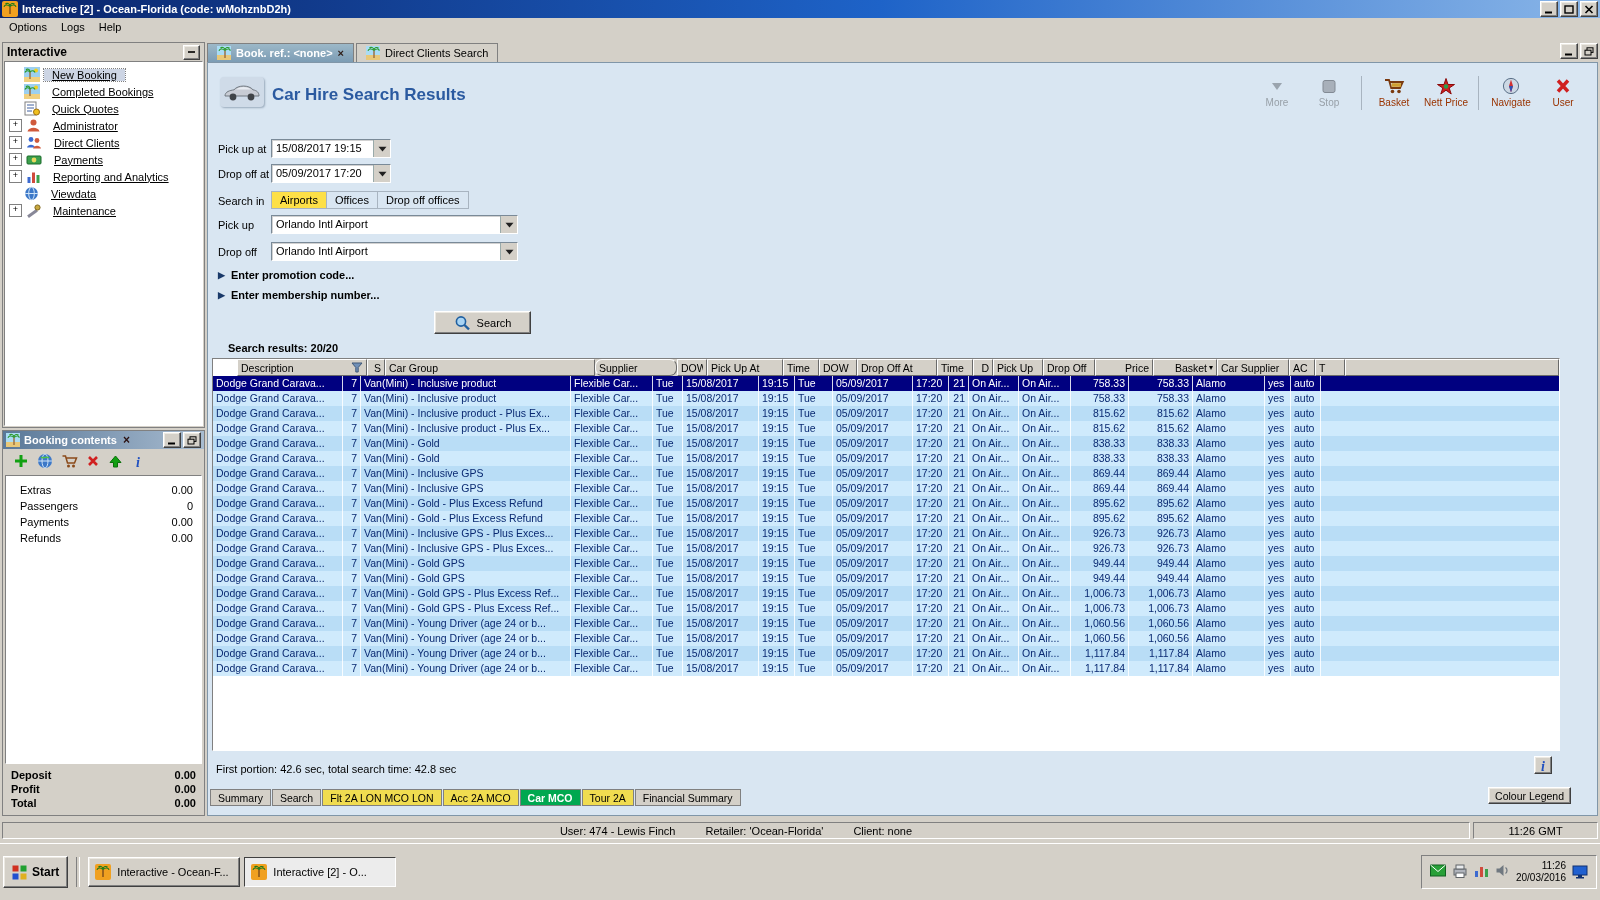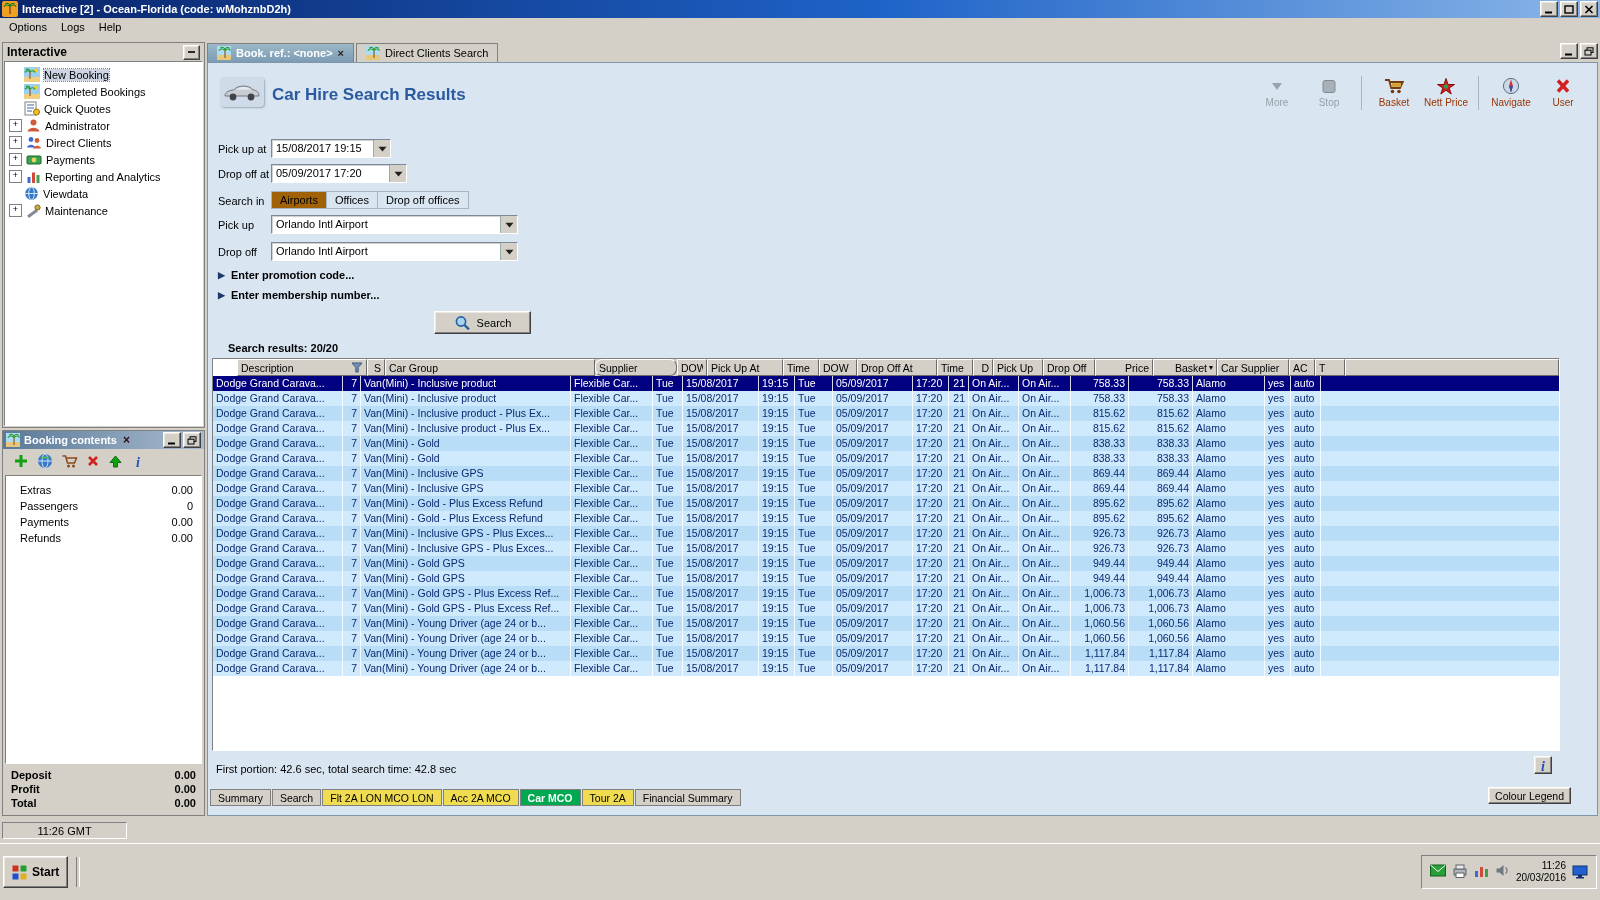--- a/index.html
+++ b/index.html
@@ -23,21 +23,21 @@
 
   
   #sidebar{position:absolute;left:2px;top:42px;width:203px;height:386px;border:1px solid #808080;background:#d4d0c8;display:flex;flex-direction:column;box-sizing:border-box;}
   .panel-hdr{height:18px;display:flex;align-items:center;padding:0 4px;font-weight:bold;font-size:12px;}
   .mini-btn{margin-left:auto;width:15px;height:13px;display:flex;align-items:center;justify-content:center;}
   #tree{flex:1;background:#fff;border:1px solid;border-color:#808080 #fff #fff #808080;margin:0 1px 1px 1px;padding-top:4px;overflow:hidden;}
   .tree-item{display:flex;align-items:center;height:17px;padding-left:4px;gap:4px;white-space:nowrap;}
   .tree-item.sel .tlabel{background:#cdd5e4;outline:1px dotted #808080;}
   .plusbox{width:11px;height:11px;border:1px solid #808080;background:#fff;font-size:9px;line-height:9px;text-align:center;flex:0 0 11px;}
   .plus-spacer{width:11px;flex:0 0 11px;}
-  .tlabel{padding:0 0;}
+  .tlabel{padding:0 8px;text-decoration:underline;}
 
   #booking{position:absolute;left:2px;top:430px;width:203px;height:386px;border:1px solid #808080;background:#d4d0c8;display:flex;flex-direction:column;box-sizing:border-box;}
   #bk-titlebar{height:18px;background:linear-gradient(90deg,#5a7898,#a8bcd0);color:#fff;font-weight:bold;display:flex;align-items:center;gap:4px;padding:0 3px;}
   .bk-x{color:#2a1010;font-weight:bold;font-size:12px;padding:0 2px;}
   #bk-titlebar .btns{margin-left:auto;display:flex;gap:2px;}
   #bk-toolbar{height:26px;display:flex;align-items:center;gap:8px;padding:0 10px;}
   #bk-list{flex:1;background:#fff;border:1px solid;border-color:#808080 #fff #fff #808080;margin:0 2px;padding-top:6px;}
   .bk-row{display:flex;height:16px;padding:0 8px 0 14px;align-items:center;}
   .bk-row .l{flex:1;}
   #bk-totals{padding:5px 8px 4px 8px;}
@@ -61,21 +61,21 @@
   .tsep{width:1px;height:34px;background:#a8b4c0;margin:0 4px;}
 
   .flabel{position:absolute;white-space:nowrap;}
   .field{position:absolute;height:19px;display:flex;background:#fff;border:1px solid;border-color:#7a8a98 #fff #fff #7a8a98;box-shadow:inset 1px 1px 0 rgba(0,0,0,0.18);box-sizing:border-box;}
   .field .val{flex:1;padding:2px 4px;white-space:nowrap;overflow:hidden;}
   .dd{width:16px;background:#d4d0c8;border-left:1px solid #9aa;display:flex;align-items:center;justify-content:center;}
 
   #sin-tabs{position:absolute;left:63px;top:128px;display:flex;}
   .sin-tab{padding:2px 8px;border:1px solid #a8b4c0;border-right:none;white-space:nowrap;}
   .sin-tab:last-child{border-right:1px solid #a8b4c0;}
-  .sin-tab.active{background:#a16207;font-weight:normal;text-align:center;}
+  .sin-tab.active{background:#fde047;font-weight:normal;text-align:center;}
 
   .expander{position:absolute;display:flex;align-items:center;gap:6px;font-weight:bold;}
   .earrow{color:#1a3a6a;font-size:9px;}
 
   .btn{display:flex;align-items:center;justify-content:center;gap:6px;background:#d4d0c8;border:1px solid;border-color:#fff #404040 #404040 #fff;box-shadow:inset -1px -1px 0 #808080,inset 1px 1px 0 #ece9e2;box-sizing:border-box;}
   #search-btn{position:absolute;left:226px;top:248px;width:97px;height:23px;}
 
   #results-label{position:absolute;left:20px;top:279px;font-weight:bold;}
 
   #grid{position:absolute;left:4px;top:295px;width:1348px;height:393px;background:#fff;border:1px solid;border-color:#808080 #fff #fff #808080;overflow:hidden;box-sizing:border-box;}
@@ -482,21 +482,21 @@
     <span class="field" style="left:63px;top:76px;width:120px;">
       <span class="val">15/08/2017 19:15</span>
       <span class="dd" id="dd1">
           <svg width="9" height="6">
             <path d="M0.5 0.8 L8.5 0.8 L4.5 5.5 Z" fill="#202020"></path>
           </svg>
         </span>
     </span>
 
     <span class="flabel" style="left:10px;top:105px;">Drop off at</span>
-    <span class="field" style="left:63px;top:101px;width:136px;">
+    <span class="field" style="left:63px;top:101px;width:120px;">
       <span class="val">05/09/2017 17:20</span>
       <span class="dd" id="dd2">
           <svg width="9" height="6">
             <path d="M0.5 0.8 L8.5 0.8 L4.5 5.5 Z" fill="#202020"></path>
           </svg>
         </span>
     </span>
 
     <span class="flabel" style="left:10px;top:132px;">Search in</span>
     <div id="sin-tabs">
@@ -1031,38 +1031,65 @@
         <span class="btab green">Car MCO</span>
         <span class="btab yellow">Tour 2A</span>
         <span class="btab">Financial Summary</span>
       </div>
     <div id="colour-legend" class="btn">
       <span>Colour Legend</span>
     </div>
   </div>
 
   <div id="statusbar">
+    <div id="sb-left" class="sb-cell">
+      <span>User: 474 - Lewis Finch</span>
+      <span>Retailer: 'Ocean-Florida'</span>
+      <span>Client: none</span>
+    </div>
     <div id="sb-right" class="sb-cell">
       <span>11:26 GMT</span>
     </div>
   </div>
 
   <div id="taskbar">
     <div id="start-btn" class="out">
       <span class="icon" id="start-ic">
           <svg width="15" height="15">
             <rect x="0.5" y="0.5" width="6" height="6" fill="#d03020"></rect>
             <rect x="8.5" y="0.5" width="6" height="6" fill="#20a030"></rect>
             <rect x="0.5" y="8.5" width="6" height="6" fill="#2050d0"></rect>
             <rect x="8.5" y="8.5" width="6" height="6" fill="#e0b020"></rect>
           </svg>
         </span>
       <span>Start</span>
     </div>
     <div class="tb-sep"></div>
+    <div id="taskbtns" style="display:flex;gap:4px;">
+        <span class="taskbtn out">
+          <span class="icon">
+            <svg width="16" height="16">
+              <rect width="16" height="16" rx="2" fill="#f0a020"></rect>
+              <line x1="8" y1="13" x2="8" y2="5.5" stroke="#7a4a1a" stroke-width="1.4"></line>
+              <path d="M8 5.5 C5 3 2.5 4 2 5.8 M8 5.5 C8 2 4.5 2 3.5 3 M8 5.5 C11 3 13.5 4 14 5.8 M8 5.5 C8 2 11.5 2 12.5 3.2" stroke="#1a7a1a" fill="none" stroke-width="1.1"></path>
+            </svg>
+          </span>
+          <span>Interactive - Ocean-F...</span>
+        </span>
+        <span class="taskbtn out active">
+          <span class="icon">
+            <svg width="16" height="16">
+              <rect width="16" height="16" rx="2" fill="#f0a020"></rect>
+              <line x1="8" y1="13" x2="8" y2="5.5" stroke="#7a4a1a" stroke-width="1.4"></line>
+              <path d="M8 5.5 C5 3 2.5 4 2 5.8 M8 5.5 C8 2 4.5 2 3.5 3 M8 5.5 C11 3 13.5 4 14 5.8 M8 5.5 C8 2 11.5 2 12.5 3.2" stroke="#1a7a1a" fill="none" stroke-width="1.1"></path>
+            </svg>
+          </span>
+          <span>Interactive [2] - O...</span>
+        </span>
+      </div>
     <div id="tray">
       <span id="tray-icons" style="display:flex;gap:6px;">
           <span><span class="icon">
               <svg width="16" height="13">
                 <rect x="0.5" y="1" width="15" height="11" fill="#28a038" stroke="#106020"></rect>
                 <path d="M0.5 1 L8 7.5 L15.5 1" fill="none" stroke="#fff"></path>
               </svg>
             </span></span>
           <span><span class="icon">
               <svg width="16" height="14">

